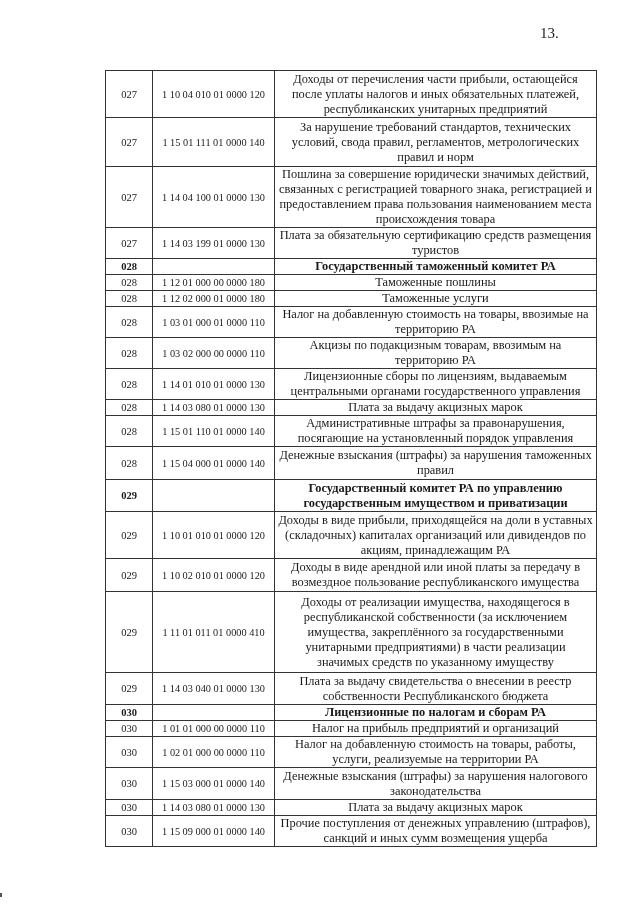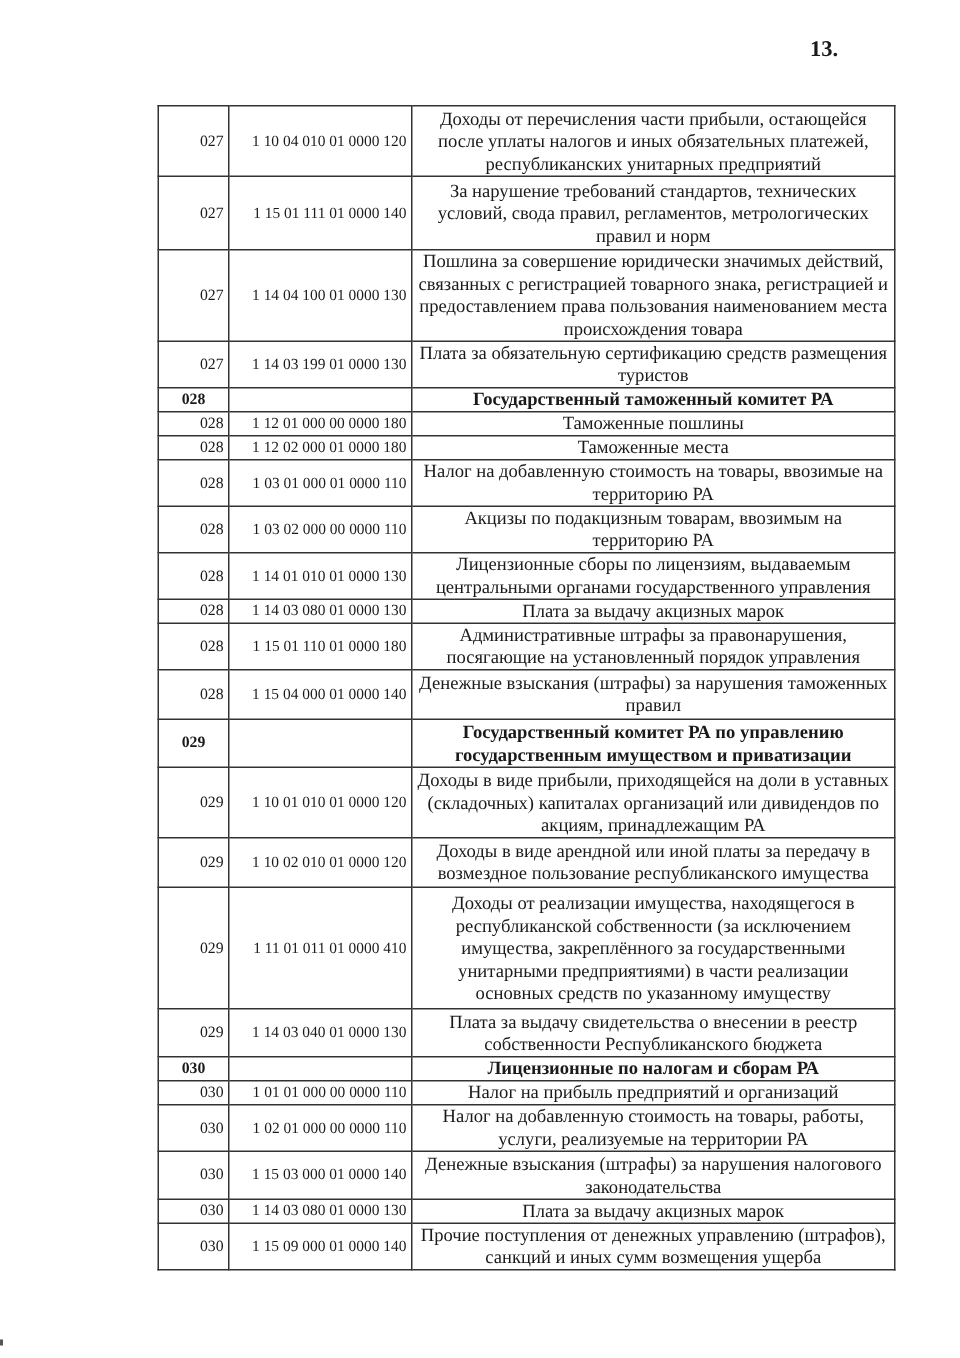--- a/index.html
+++ b/index.html
@@ -1,23 +1,23 @@
 <!DOCTYPE html>
 <html><head>
 <meta charset="utf-8">
 <style>
   html, body { margin: 0; padding: 0; background: #ffffff; }
   body { width: 640px; height: 905px; position: relative; overflow: hidden;
          font-family: "Liberation Serif", "DejaVu Serif", serif; color: #1a1a1a; }
-  .page-number { position: absolute; top: 25px; left: 540px; font-size: 15px; font-weight: bold; }
+  .page-number { position: absolute; top: 25px; left: 540px; font-size: 15px; }
   .doc-table { position: absolute; top: 70px; left: 105px; width: 492px;
                border-collapse: collapse; table-layout: fixed; }
   .doc-table td { border: 1px solid #333; padding: 0 3px; vertical-align: middle; }
-  .c-org { width: 40px; text-align: right; font-size: 10.5px; }
-  .c-code { width: 115px; text-align: right; font-size: 10.3px; white-space: nowrap; padding: 0 1px; }
+  .c-org { width: 40px; text-align: center; font-size: 10.5px; }
+  .c-code { width: 115px; text-align: center; font-size: 10.3px; white-space: nowrap; padding: 0 1px; }
   .c-desc { font-size: 12.4px; line-height: 15px; text-align: center; }
   tr.section td { font-weight: bold; }
   tr.section .c-org { text-align: center; }
   .mark { position: absolute; left: 0; top: 893px; width: 2px; height: 4px; background: #555; }
 </style>
 </head>
 <body>
 
 <div class="page-number">13.</div>
 
@@ -49,21 +49,21 @@
         <td class="c-desc">Государственный таможенный комитет РА</td>
       </tr>
       <tr style="height: 15px;">
         <td class="c-org">028</td>
         <td class="c-code">1 12 01 000 00 0000 180</td>
         <td class="c-desc">Таможенные пошлины</td>
       </tr>
       <tr style="height: 15px;">
         <td class="c-org">028</td>
         <td class="c-code">1 12 02 000 01 0000 180</td>
-        <td class="c-desc">Таможенные места</td>
+        <td class="c-desc">Таможенные услуги</td>
       </tr>
       <tr style="height: 30px;">
         <td class="c-org">028</td>
         <td class="c-code">1 03 01 000 01 0000 110</td>
         <td class="c-desc">Налог на добавленную стоимость на товары, ввозимые на территорию РА</td>
       </tr>
       <tr style="height: 30px;">
         <td class="c-org">028</td>
         <td class="c-code">1 03 02 000 00 0000 110</td>
         <td class="c-desc">Акцизы по подакцизным товарам, ввозимым на территорию РА</td>
@@ -73,21 +73,21 @@
         <td class="c-code">1 14 01 010 01 0000 130</td>
         <td class="c-desc">Лицензионные сборы  по лицензиям, выдаваемым центральными органами государственного управления</td>
       </tr>
       <tr style="height: 15px;">
         <td class="c-org">028</td>
         <td class="c-code">1 14 03 080 01 0000 130</td>
         <td class="c-desc">Плата за выдачу акцизных марок</td>
       </tr>
       <tr style="height: 30px;">
         <td class="c-org">028</td>
-        <td class="c-code">1 15 01 110 01 0000 180</td>
+        <td class="c-code">1 15 01 110 01 0000 140</td>
         <td class="c-desc">Административные штрафы за правонарушения, посягающие на установленный порядок управления</td>
       </tr>
       <tr style="height: 33px;">
         <td class="c-org">028</td>
         <td class="c-code">1 15 04 000 01 0000 140</td>
         <td class="c-desc">Денежные взыскания (штрафы) за нарушения таможенных правил</td>
       </tr>
       <tr class="section" style="height: 32px;">
         <td class="c-org">029</td>
         <td class="c-code"></td>
@@ -99,21 +99,21 @@
         <td class="c-desc">Доходы в виде прибыли, приходящейся на доли в уставных (складочных) капиталах организаций или дивидендов по акциям, принадлежащим РА</td>
       </tr>
       <tr style="height: 33px;">
         <td class="c-org">029</td>
         <td class="c-code">1 10 02 010 01 0000 120</td>
         <td class="c-desc">Доходы в виде арендной или иной платы за передачу в возмездное пользование республиканского имущества</td>
       </tr>
       <tr style="height: 81px;">
         <td class="c-org">029</td>
         <td class="c-code">1 11 01 011 01 0000 410</td>
-        <td class="c-desc">Доходы от реализации имущества, находящегося в республиканской собственности (за исключением имущества, закреплённого за государственными унитарными предприятиями) в части реализации основных средств по указанному имуществу</td>
+        <td class="c-desc">Доходы от реализации имущества, находящегося в республиканской собственности (за исключением имущества, закреплённого за государственными унитарными предприятиями) в части реализации значимых средств по указанному имуществу</td>
       </tr>
       <tr style="height: 32px;">
         <td class="c-org">029</td>
         <td class="c-code">1 14 03 040 01 0000 130</td>
         <td class="c-desc">Плата за выдачу свидетельства о внесении в реестр собственности Республиканского бюджета</td>
       </tr>
       <tr class="section" style="height: 14px;">
         <td class="c-org">030</td>
         <td class="c-code"></td>
         <td class="c-desc">Лицензионные по налогам и сборам РА</td>

